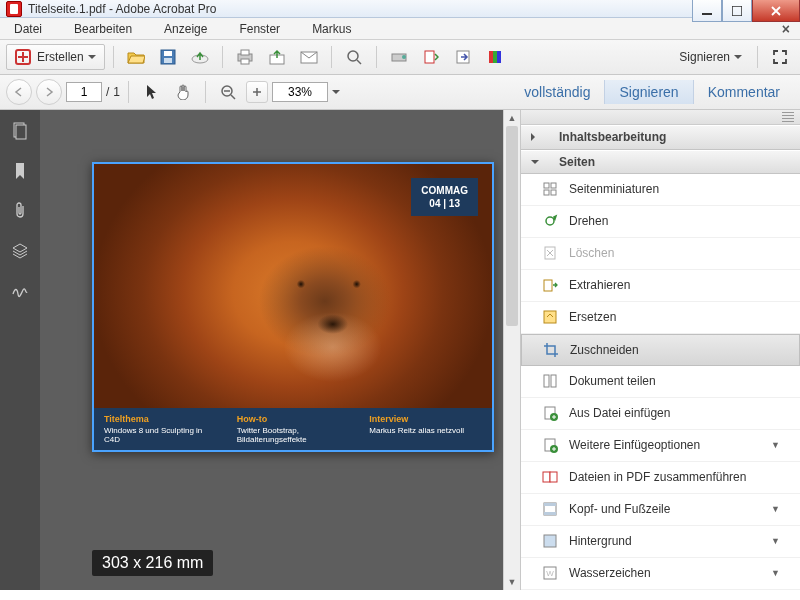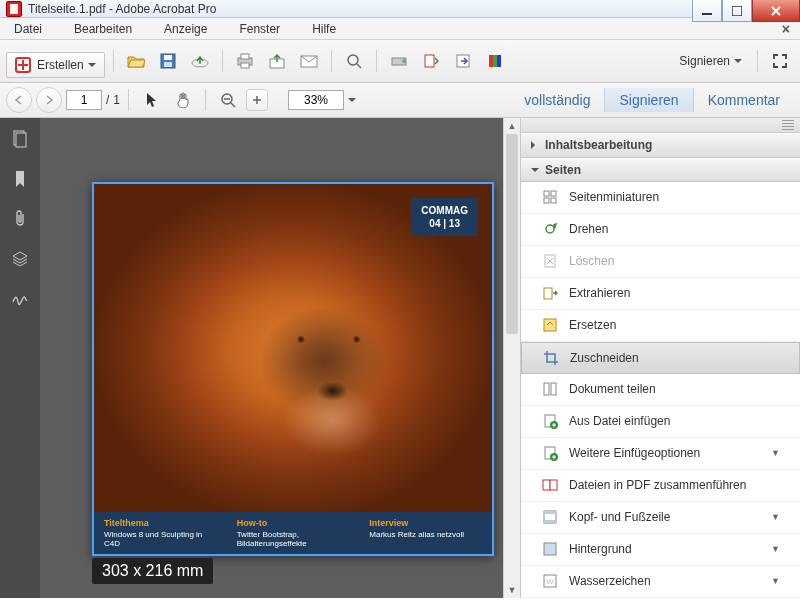--- a/index.html
+++ b/index.html
@@ -20,43 +20,43 @@
 .menubar { height: 22px; display: flex; align-items: center; padding: 0 6px; background: #f4f4f4; border-bottom: 1px solid #d0d0d0; gap: 16px; }
 .menubar .menuitem { padding: 2px 8px; cursor: default; }
 .menubar .close-doc { margin-left: auto; padding: 0 4px; font-size: 14px; font-weight: bold; color: #555; }
 
 
 .toolbar { display: flex; align-items: center; padding: 4px 6px; background: linear-gradient(#f7f7f7,#ececec); border-bottom: 1px solid #c8c8c8; gap: 4px; }
 .tbtn { width: 28px; height: 26px; display: flex; align-items: center; justify-content: center; border: 1px solid transparent; border-radius: 2px; cursor: default; }
 .tsep { width: 1px; height: 22px; background: #ccc; margin: 0 4px; }
 .tdrop { display: flex; align-items: center; height: 26px; padding: 0 6px 0 4px; border: 1px solid transparent; border-radius: 2px; gap: 4px; }
 .tdrop .caret { border: 4px solid transparent; border-top-color: #555; margin-top: 3px; }
-.create-btn { border: 1px solid #c4c4c4; background: linear-gradient(#fdfdfd,#eee); padding: 0 8px; margin-top: 8px; }
+.create-btn { border: 1px solid #c4c4c4; background: linear-gradient(#fdfdfd,#eee); padding: 0 8px; }
 .create-btn .new-icon { width: 16px; height: 16px; border: 2px solid #c33; border-radius: 3px; position: relative; margin-right: 2px; }
 .create-btn .new-icon::before, .create-btn .new-icon::after { content: ""; position: absolute; background: #c33; }
 .create-btn .new-icon::before { left: 5px; top: 1px; width: 2px; height: 10px; }
 .create-btn .new-icon::after { top: 5px; left: 1px; height: 2px; width: 10px; }
 
 .spacer { flex: 1; }
 
 .toolbar2 { display: flex; align-items: center; padding: 4px 6px; background: linear-gradient(#f7f7f7,#ececec); border-bottom: 1px solid #c8c8c8; gap: 4px; }
 .navbtn { width: 26px; height: 26px; border: 1px solid #cfcfcf; border-radius: 13px; background: linear-gradient(#fff,#eee); display: flex; align-items: center; justify-content: center; color: #999; }
 .pagefield { width: 36px; height: 20px; border: 1px solid #aaa; text-align: center; font-size: 12px; background: #fff; }
-.zoomfield { width: 56px; height: 20px; border: 1px solid #aaa; text-align: center; font-size: 12px; background: #fff; margin-left: 16px; }
+.zoomfield { width: 56px; height: 20px; border: 1px solid #aaa; text-align: center; font-size: 12px; background: #fff; }
 .rightlinks { margin-left: auto; display: flex; align-items: stretch; font-size: 14px; color: #3b6fa8; }
 .rightlinks .rlink { padding: 4px 14px; cursor: default; }
 .rightlinks .rlink.active { background: linear-gradient(#e6eef7,#d5e2f1); border-left: 1px solid #c3d1e4; border-right: 1px solid #c3d1e4; }
 
 
 .main { display: flex; height: calc(600px - 30px - 22px - 34px - 34px); }
 .sidebar-left { width: 40px; background: #4a4a4a; display: flex; flex-direction: column; align-items: center; padding-top: 10px; gap: 18px; }
 .sidebar-left .sbtn { width: 22px; height: 22px; color: #ccc; display: flex; align-items: center; justify-content: center; }
 
 .docarea { flex: 1; background: #5e5e5e; position: relative; overflow: hidden; }
-.page { position: absolute; left: 52px; top: 64px; width: 402px; height: 374px; background: #15803d; box-shadow: 0 2px 10px rgba(0,0,0,0.5); border: 2px solid #4aa3ff; overflow: hidden; }
+.page { position: absolute; left: 52px; top: 52px; width: 402px; height: 290px; background: #15803d; box-shadow: 0 2px 10px rgba(0,0,0,0.5); border: 2px solid #4aa3ff; overflow: hidden; }
 .lion { position: absolute; inset: 0; background:
   radial-gradient(ellipse 120px 100px at 58% 48%, #6b3a1a 0%, #8a4a20 20%, transparent 55%),
   radial-gradient(ellipse 200px 170px at 50% 45%, #d97a2a 0%, #c76520 30%, #9e4416 55%, #7a3310 75%, #5a240a 100%),
   radial-gradient(ellipse 300px 250px at 50% 50%, #b85818 0%, #8f3e0f 60%, #6e2d08 100%);
 }
 .lion::after { content:""; position:absolute; inset:0; background:
   radial-gradient(circle 6px at 52% 42%, #1a0e05 0%, transparent 70%),
   radial-gradient(circle 6px at 66% 42%, #1a0e05 0%, transparent 70%),
   radial-gradient(ellipse 22px 14px at 60% 56%, #2a1608 0%, transparent 70%),
   radial-gradient(ellipse 70px 50px at 60% 64%, rgba(255,230,200,0.35) 0%, transparent 70%);
@@ -70,21 +70,21 @@
 
 .vscroll { width: 17px; background: #efefef; border-left: 1px solid #d0d0d0; position: relative; }
 .vscroll .thumb { position: absolute; left: 2px; right: 2px; top: 16px; height: 200px; background: #cfcfcf; border-radius: 2px; }
 .vscroll .arr { height: 16px; display:flex; align-items:center; justify-content:center; color:#666; font-size:9px; }
 .vscroll .arr.bot { position:absolute; bottom:0; left:0; right:0; }
 
 
 .rightpanel { width: 280px; background: #f3f3f3; border-left: 1px solid #c8c8c8; display: flex; flex-direction: column; overflow: hidden; }
 .rp-header { height: 16px; background: linear-gradient(#eee,#e0e0e0); border-bottom: 1px solid #ccc; display:flex; justify-content:flex-end; align-items:center; padding-right:6px; }
 .rp-header .grip { width:12px; height:10px; background: repeating-linear-gradient(#999 0 1px, transparent 1px 3px); }
-.accordion-hdr { height: 26px; background: linear-gradient(#f5f5f5,#dedede); border-top: 1px solid #fff; border-bottom: 1px solid #c4c4c4; display: flex; align-items: center; padding: 0 10px; font-weight: bold; color: #444; gap: 6px; cursor: default; }
+.accordion-hdr { height: 26px; background: linear-gradient(#f5f5f5,#dedede); border-top: 1px solid #fff; border-bottom: 1px solid #c4c4c4; display: flex; align-items: center; padding: 0 10px; font-weight: bold; color: #444; gap: 20px; cursor: default; }
 .accordion-hdr .tri { width: 0; height: 0; border: 4px solid transparent; }
 .accordion-hdr.collapsed .tri { border-left-color: #555; }
 .accordion-hdr.expanded .tri { border-top-color: #555; margin-top: 4px; }
 .tool-list { background: #fff; }
 .tool-item { height: 32px; display: flex; align-items: center; padding: 0 20px; gap: 10px; border-bottom: 1px solid #f0f0f0; color: #333; cursor: default; }
 .tool-item.disabled { color: #aaa; }
 .tool-item.selected { background: linear-gradient(#eaeaea,#d6d6d6); border: 1px solid #bfbfbf; }
 .tool-item .ticon { width: 18px; height: 18px; display: flex; align-items: center; justify-content: center; }
 .tool-item .more { margin-left: auto; color: #666; font-size: 9px; }
 
@@ -114,21 +114,21 @@
         </svg>
       </div>
   </div>
 </div>
 
 <div class="menubar">
   <span class="menuitem">Datei</span>
   <span class="menuitem">Bearbeiten</span>
   <span class="menuitem">Anzeige</span>
   <span class="menuitem">Fenster</span>
-  <span class="menuitem">Hilfe</span>
+  <span class="menuitem">Markus</span>
   <span class="close-doc">×</span>
 </div>
 
 <div class="toolbar">
   <div class="tdrop create-btn">
     <span class="new-icon"></span>
     <span>Erstellen</span>
     <span class="caret"></span>
   </div>
   <div class="tsep"></div>

